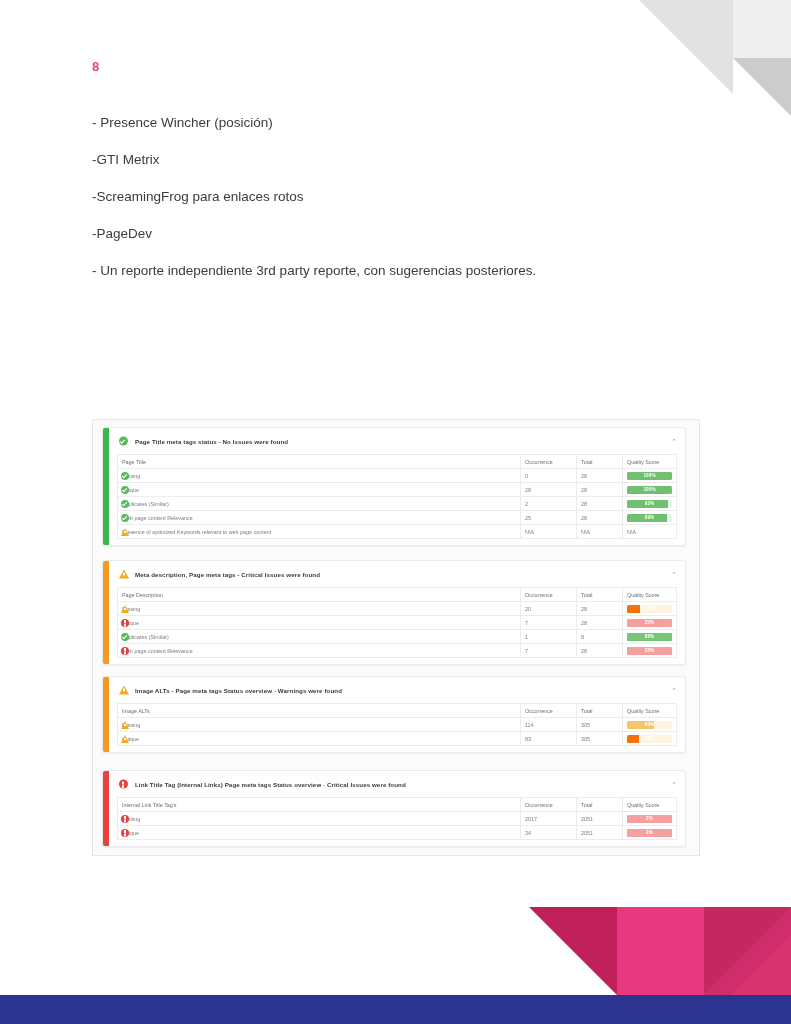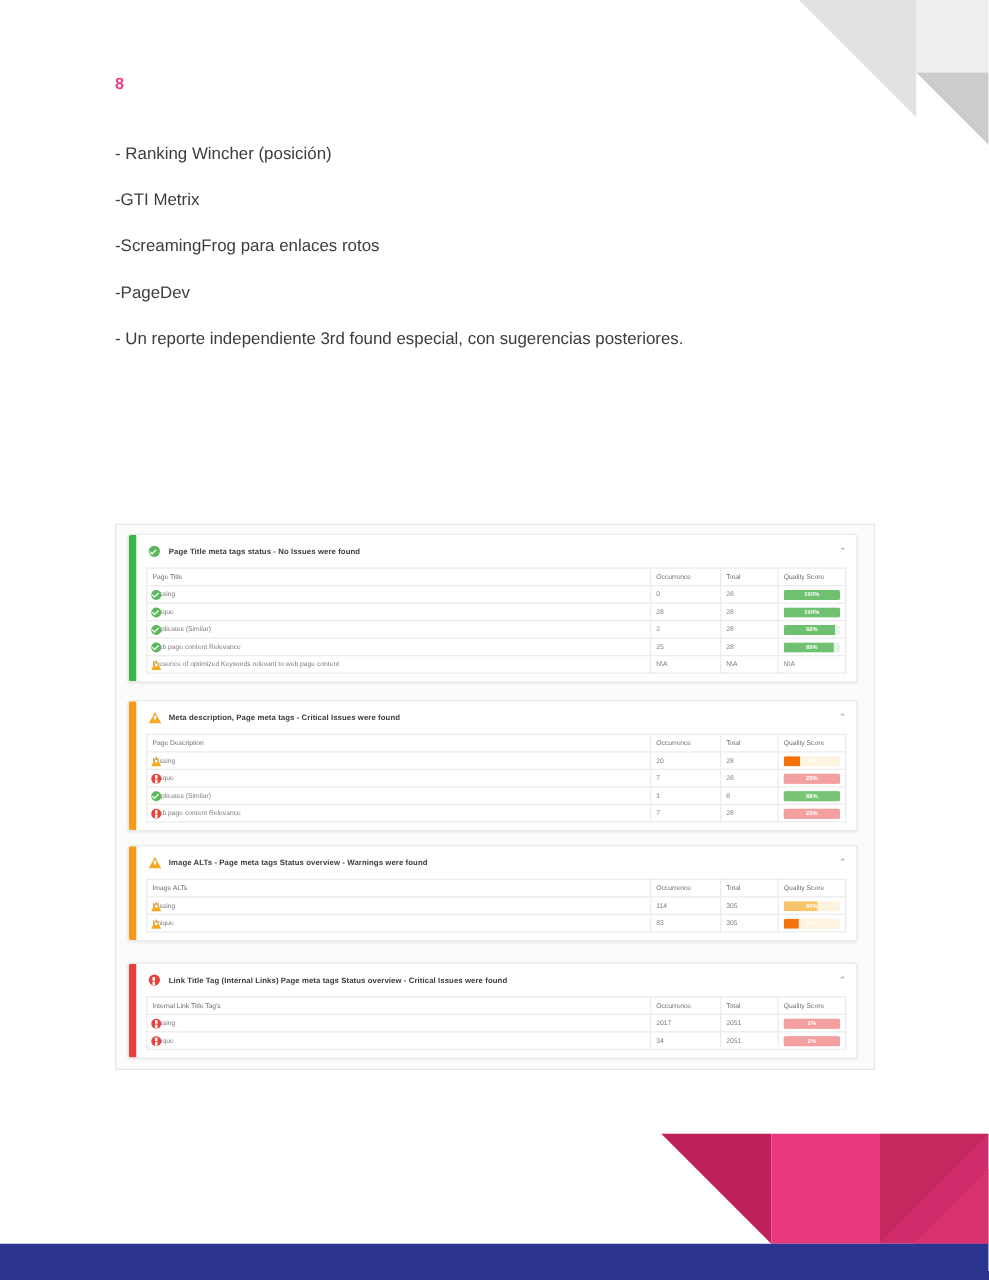--- a/index.html
+++ b/index.html
@@ -125,25 +125,25 @@
 
   <div class="deco-tr">
     <div class="sq-light"></div>
     <div class="tri-mid"></div>
     <div class="tri-dark"></div>
   </div>
 
   <div class="content">
     <div class="page-num">8</div>
     <div class="list">
-      <div class="list-item">- Ranking Wincher (posición)</div>
+      <div class="list-item">- Presence Wincher (posición)</div>
       <div class="list-item">-GTI Metrix</div>
       <div class="list-item">-ScreamingFrog para enlaces rotos</div>
       <div class="list-item">-PageDev</div>
-      <div class="list-item">- Un reporte independiente 3rd found especial, con sugerencias posteriores.</div>
+      <div class="list-item">- Un reporte independiente 3rd party reporte, con sugerencias posteriores.</div>
     </div>
   </div>
 
   <div class="shot" id="shot">
       <div class="card" style="top: 7px;">
         <div class="accent" style="background: rgb(60, 181, 74);"></div>
         <div class="card-body">
           <div class="card-head">
             <span class="head-ico">
               <span class="ico ok" style="left: 0px; width: 9px; height: 9px;"></span>

